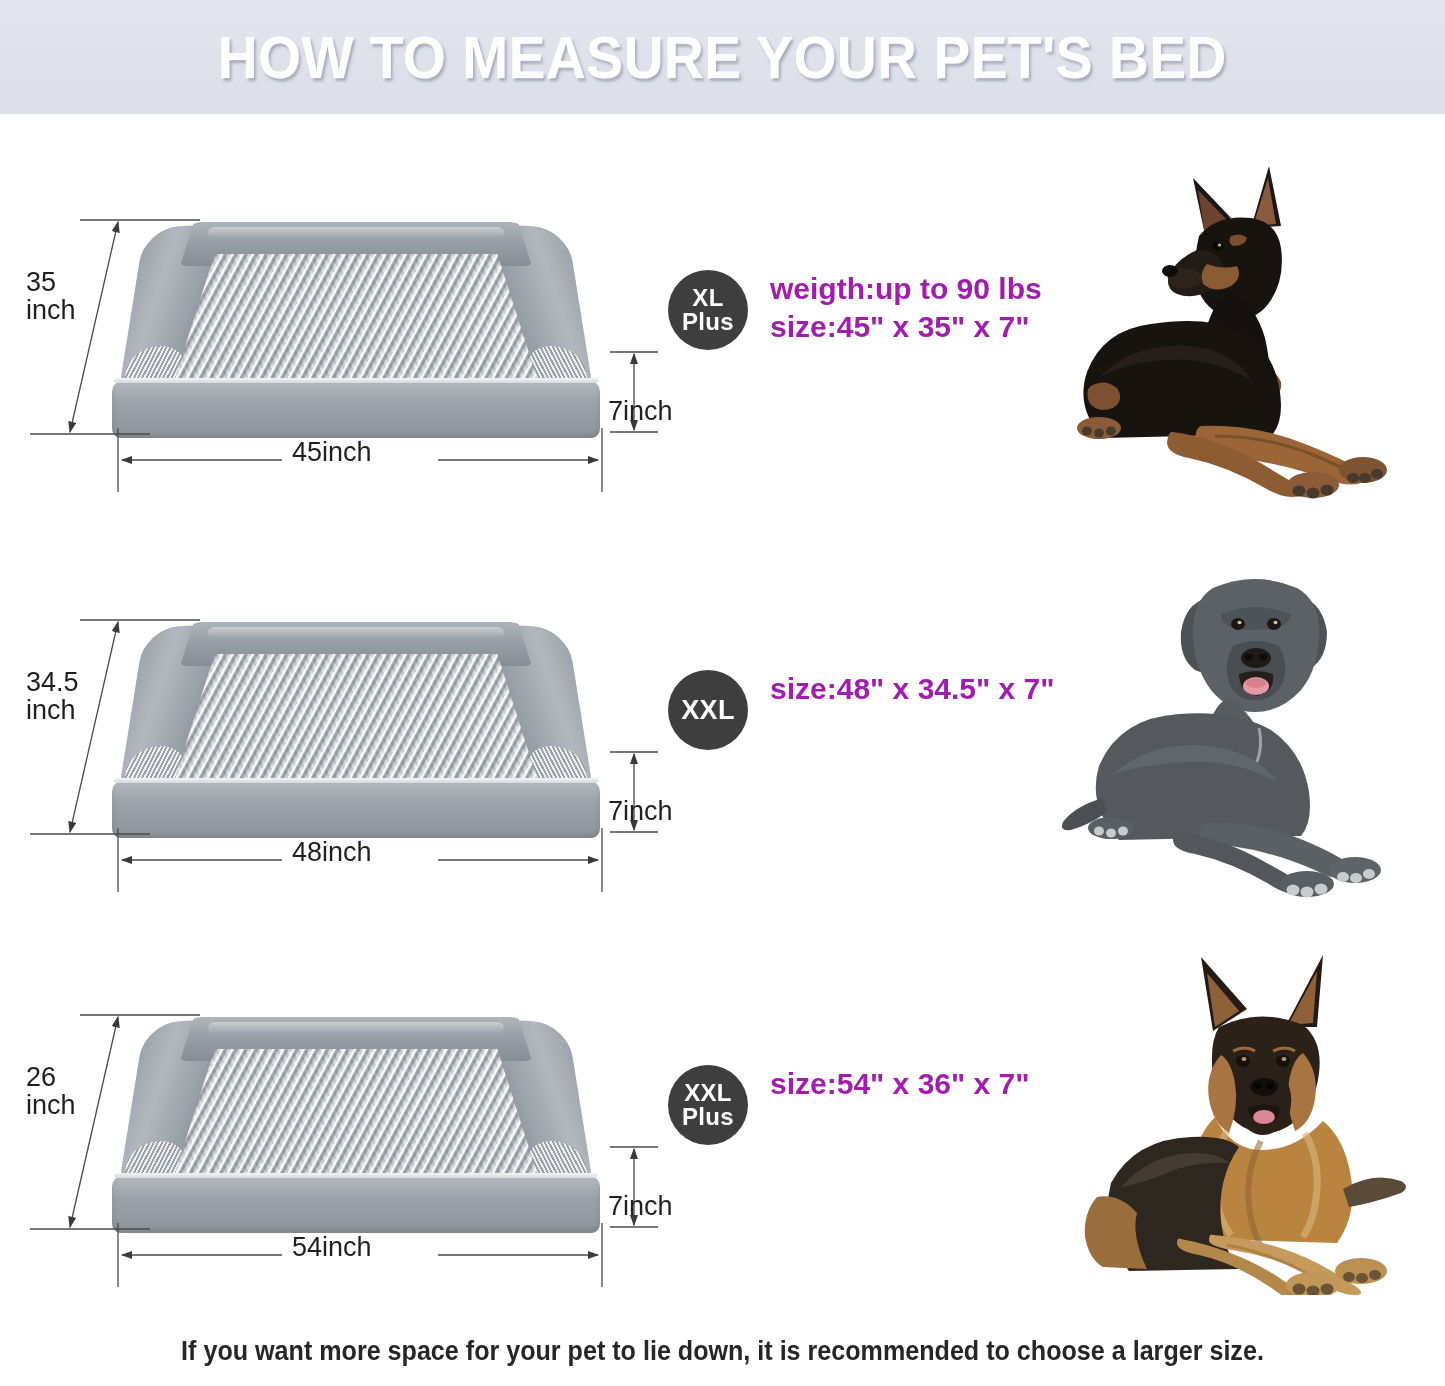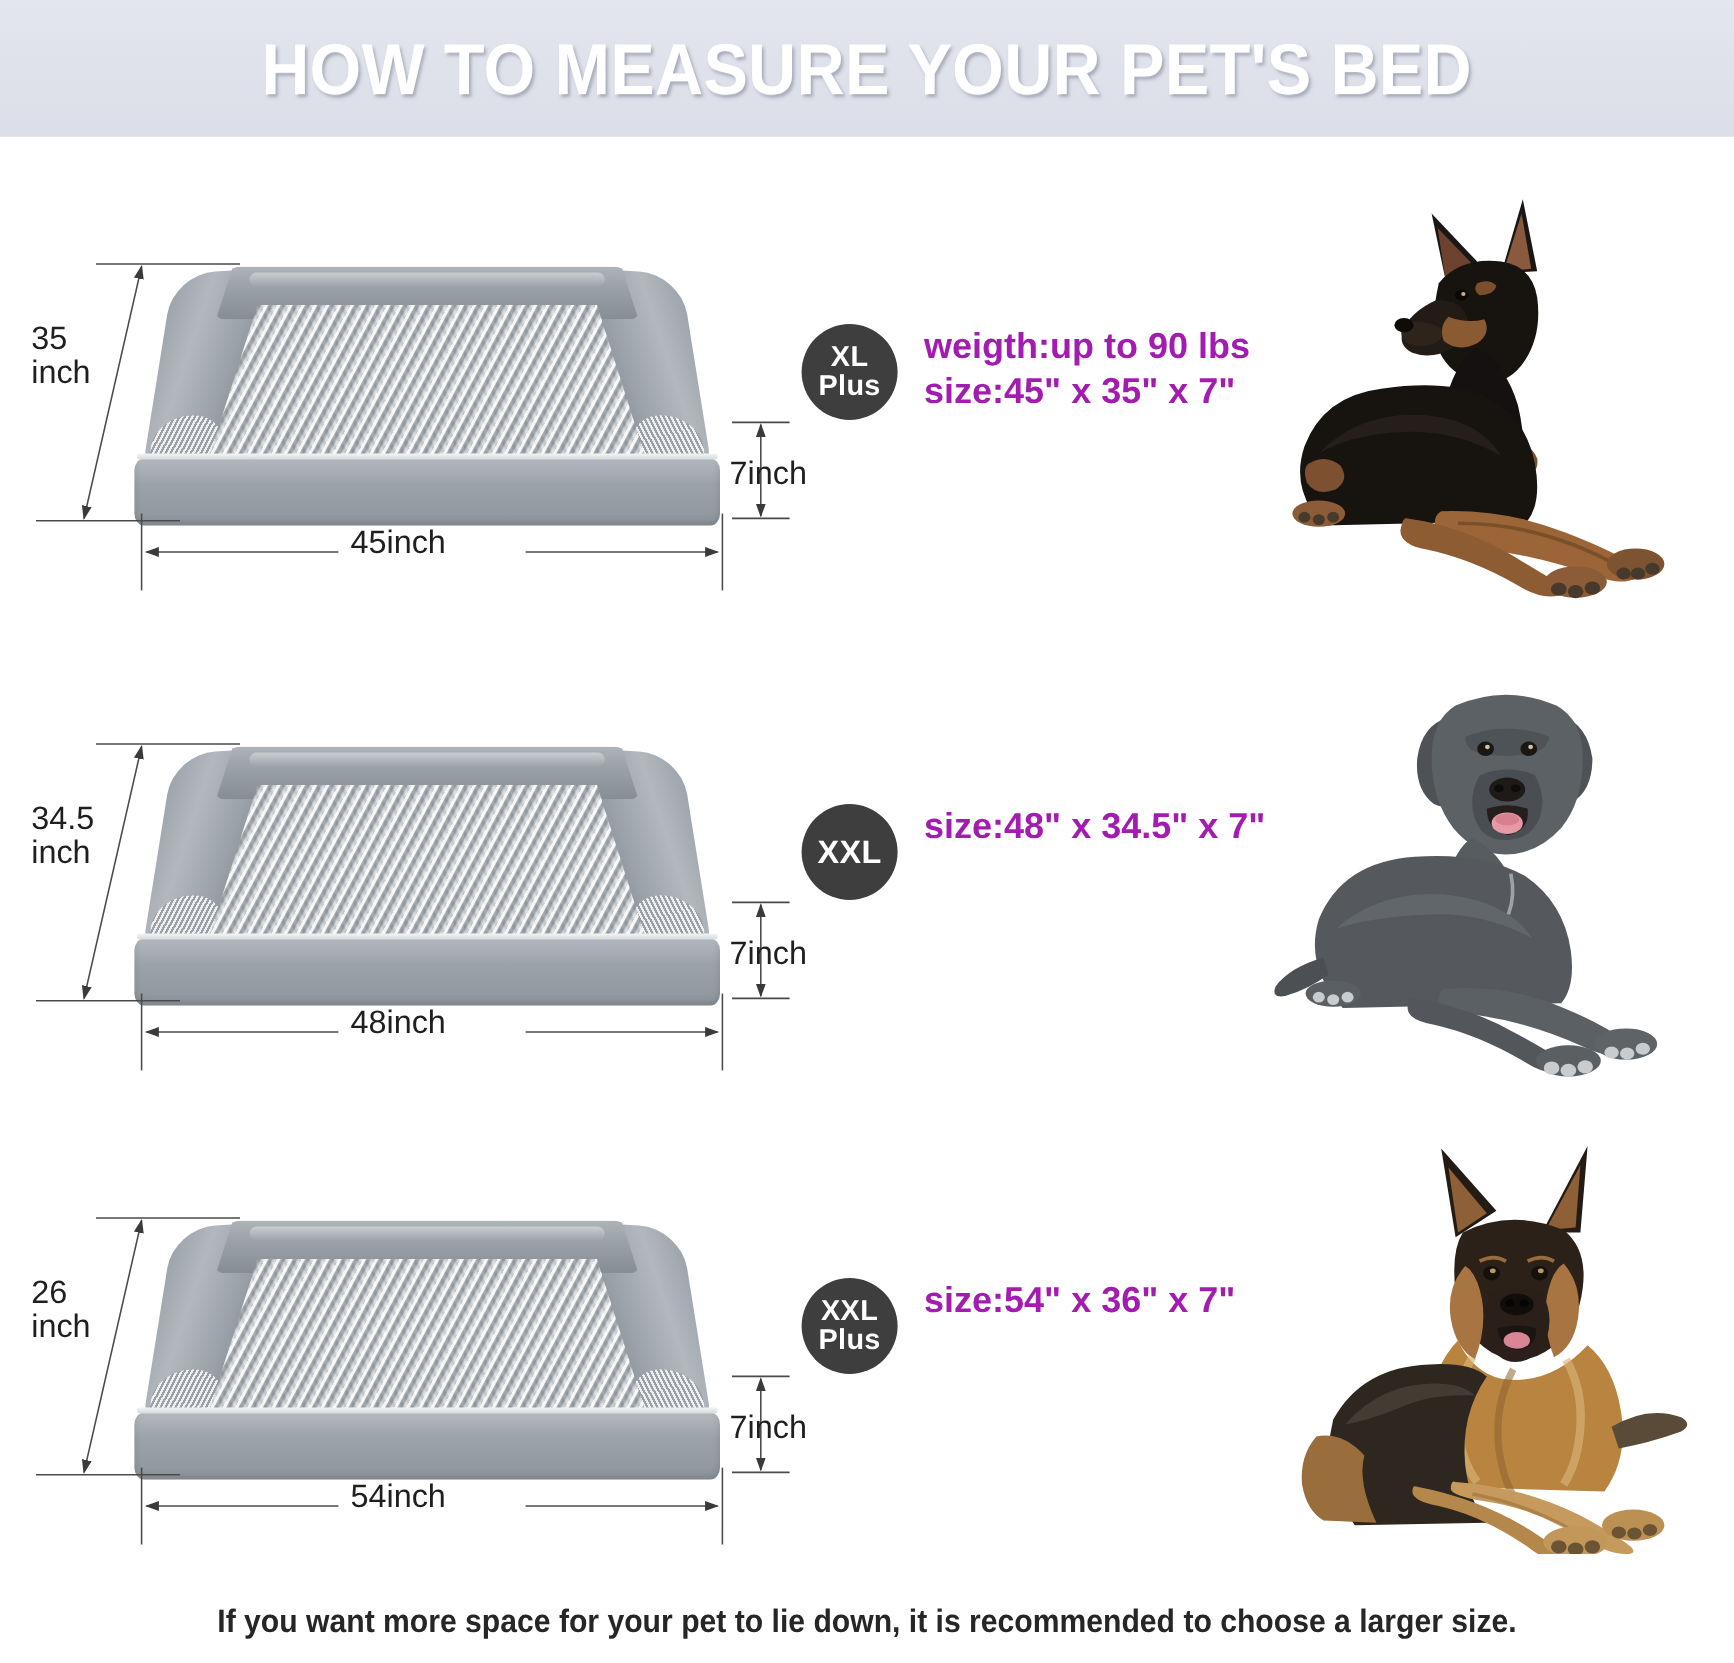--- a/index.html
+++ b/index.html
@@ -192,21 +192,21 @@
   .dim-label {
     position: absolute;
     font-family: "Liberation Sans", sans-serif;
     font-size: 27px;
     color: #1f1f1f;
     line-height: 1.05;
     white-space: pre-line;
   }
   .dim-depth  { left: 16px; top: 128px; text-align: left; }
   .dim-width  { left: 282px; top: 298px; text-align: right; }
-  .dim-height { left: 598px; top: 240px; }
+  .dim-height { left: 598px; top: 257px; }
 
   
   .spec-block {
     position: absolute;
     left: 658px;
     top: 130px;
     display: flex;
     align-items: flex-start;
     gap: 22px;
   }

